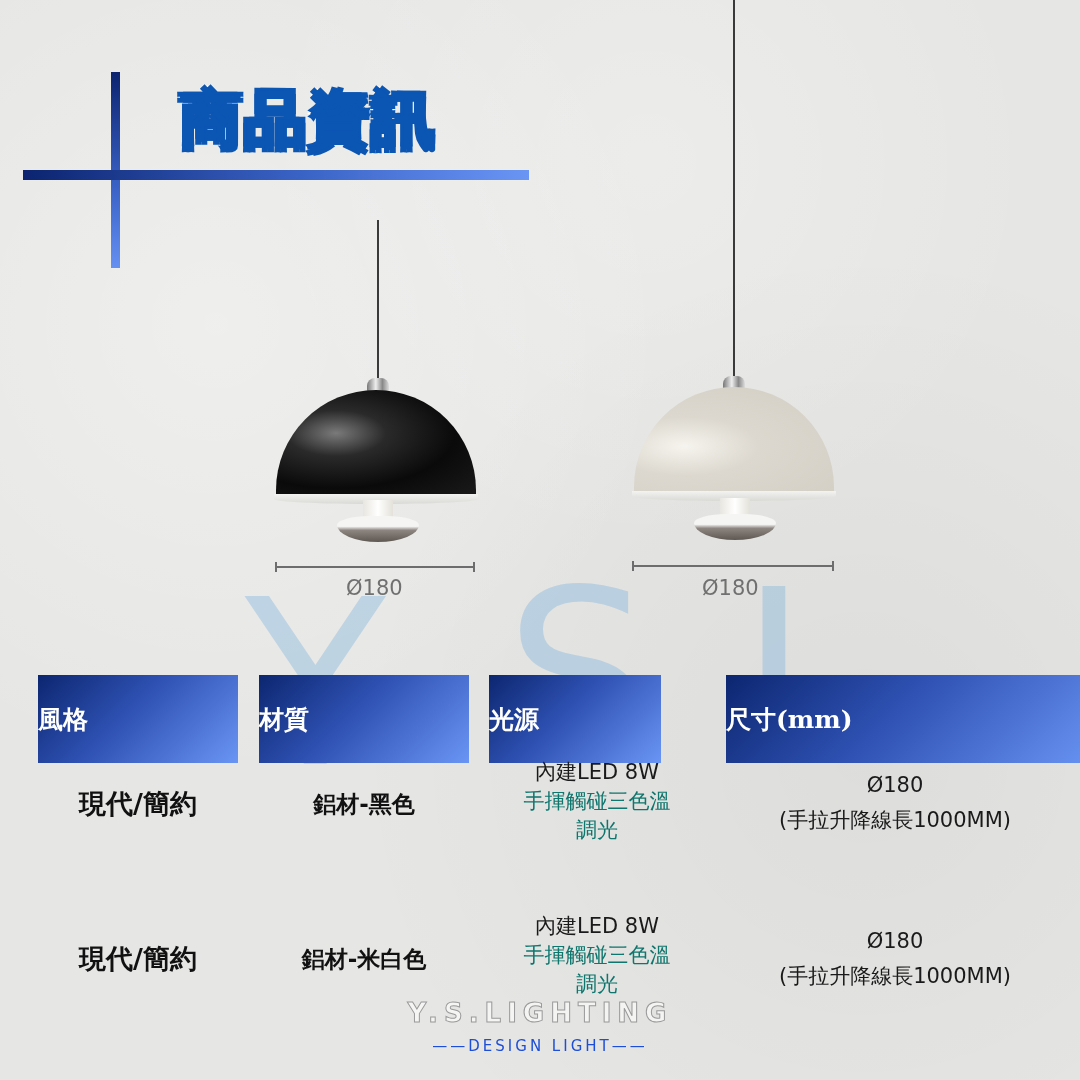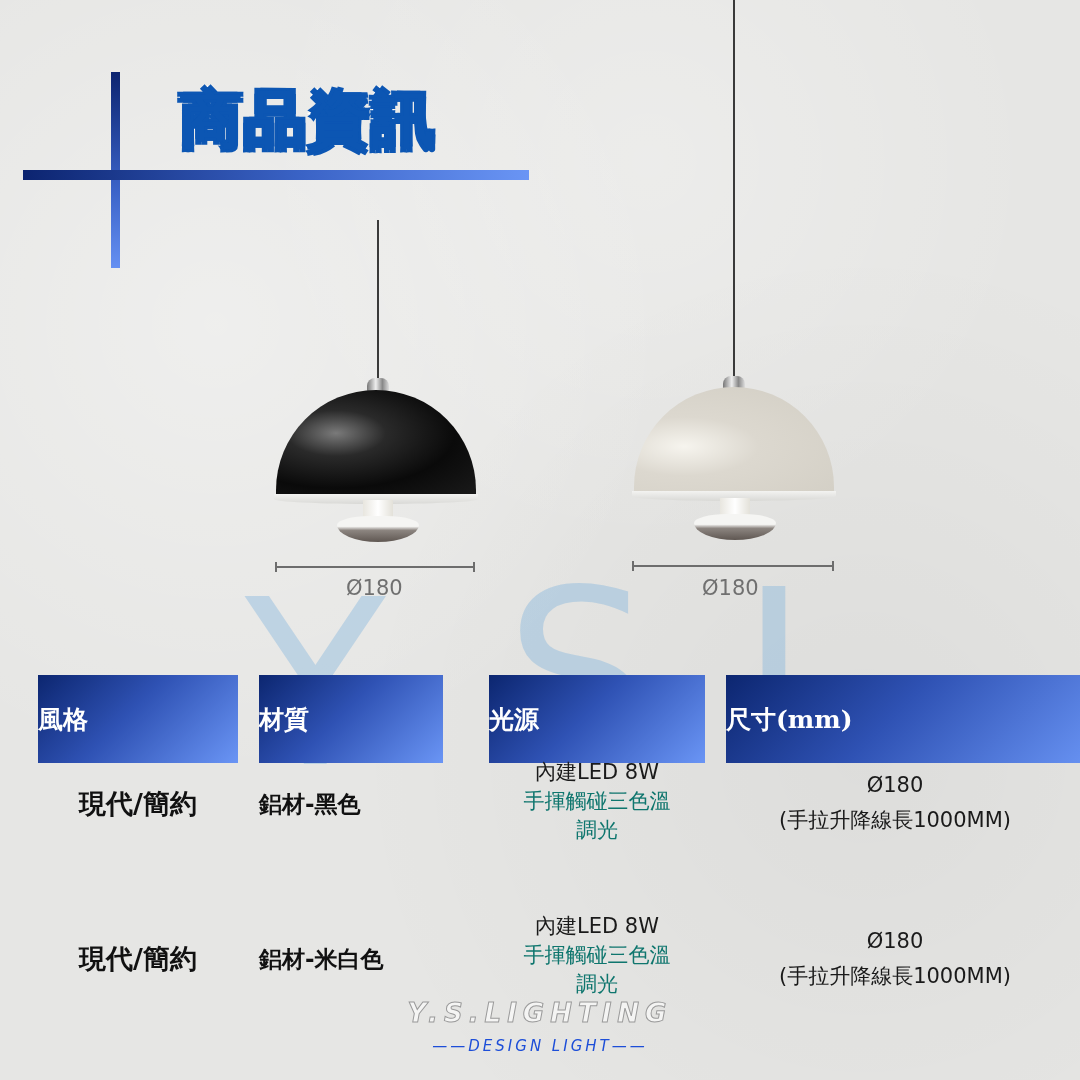--- a/index.html
+++ b/index.html
@@ -47,27 +47,27 @@
   .wm { font-size: 230px; color: rgba(120, 175, 220, 0.38); font-family: "DejaVu Sans", sans-serif; font-weight: normal; line-height: 1; }
 
   
   .hdr { height: 88px; top: 659px; display: flex; align-items: center; 
     background: linear-gradient(135deg, #0c2670 0%, #2f52b4 45%, #6a95f5 100%);
     color: #fff; font-size: 25px; font-weight: bold; margin-top: 16px; }
   .hdr .serif { font-family: "DejaVu Serif", "Liberation Serif", serif; font-weight: bold; }
 
   
   .cell-bold { font-size: 27px; font-weight: bold; color: #111; text-align: center; }
-  .cell-mid { font-size: 23px; font-weight: bold; color: #111; }
+  .cell-mid { font-size: 23px; font-weight: bold; color: #111; text-align: center; }
   .light { text-align: center; font-size: 21px; line-height: 29px; color: #1a1a1a; }
   .red { color: #0f766e; }
   .dim { text-align: center; font-size: 21px; line-height: 35px; color: #1a1a1a; }
 
   
-  .brand { left: 0; width: 1080px; text-align: center; font-style: italic; }
+  .brand { left: 0; width: 1080px; text-align: center; }
   .brand-main { top: 998px; font-size: 26px; letter-spacing: 6px; font-weight: bold;
     color: rgba(255,255,255,0.6); -webkit-text-stroke: 1px #9a9a9a; font-family: "DejaVu Sans", sans-serif; }
   .brand-sub { top: 1037px; font-size: 15px; letter-spacing: 3px; color: #1d4ed8; font-family: "DejaVu Sans", sans-serif; }
 </style>
 </head>
 <body>
 
 <div class="abs wm" style="left:245px; top:570px;">Y</div>
 <div class="abs wm" style="left:505px; top:560px;">S</div>
 <div class="abs wm" style="left:740px; top:560px;">L</div>
@@ -94,24 +94,24 @@
   <div class="abs rim" style="left:632px; top:491px;"></div>
   <div class="abs stem" style="left:720px; top:498px;"></div>
   <div class="abs disc" style="left:694px; top:514px;"></div>
 </div>
 <div class="abs dim-line" style="left:632px; top:565px; width:202px;"></div>
 <div class="abs dim-label" style="left:702px; top:576px;">Ø180</div>
 
 <div class="abs hdr" style="left:38px; width:200px;">
   <span>風格</span>
 </div>
-<div class="abs hdr" style="left:259px; width:184px;">
+<div class="abs hdr" style="left:259px; width:210px;">
   <span>材質</span>
 </div>
-<div class="abs hdr" style="left:489px; width:216px;">
+<div class="abs hdr" style="left:489px; width:172px;">
   <span>光源</span>
 </div>
 <div class="abs hdr" style="left:726px; width:374px;">
   <span>尺寸</span>
     <span class="serif">(mm)</span>
 </div>
 
 <div>
   <div class="abs cell-bold" style="left:38px; width:200px; top:786px;">現代/簡約</div>
   <div class="abs cell-mid" style="left:259px; width:210px; top:789px;">鋁材-黑色</div>

